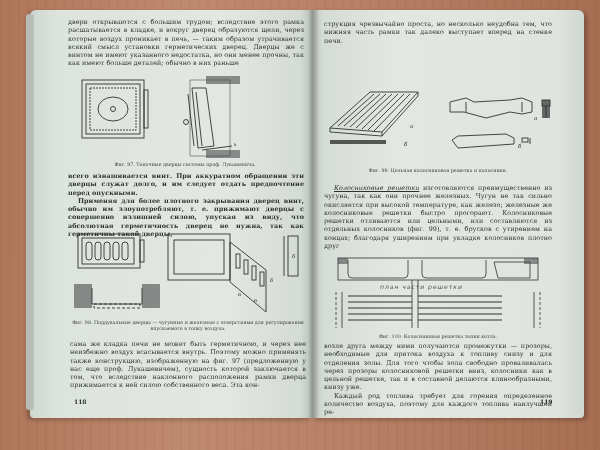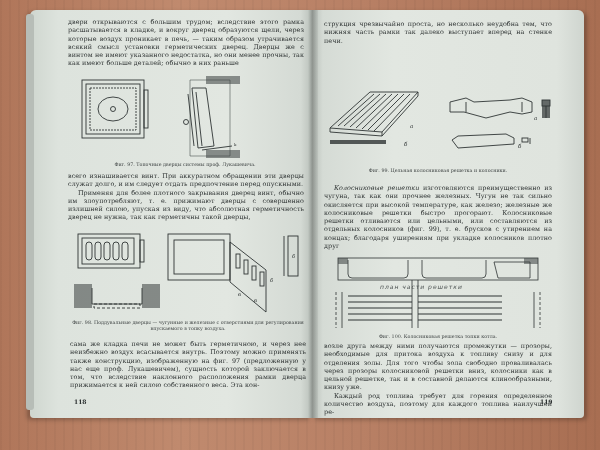--- a/index.html
+++ b/index.html
@@ -46,21 +46,21 @@
     .text-block {
       position: absolute;
       font-size: 6.4px;
       line-height: 8.3px;
       text-align: justify;
       color: #2c3131;
       letter-spacing: 0.05px;
     }
     .text-block p { text-indent: 10px; }
     .text-block p.noindent { text-indent: 0; }
-    .text-block i { font-style: italic; }
+    .text-block i { font-style: italic; text-decoration: underline; }
     .caption {
       position: absolute;
       font-size: 4.8px;
       line-height: 6px;
       text-align: center;
       color: #3a3f3f;
     }
     .page-num {
       position: absolute; font-size: 6px; font-weight: bold; color: #2c3131;
     }
@@ -101,21 +101,21 @@
         </g>
         <g fill="#3a3f3f">
           <rect x="126" y="0" width="34" height="8" opacity="0.55"></rect>
           <rect x="126" y="74" width="34" height="8" opacity="0.55"></rect>
         </g>
         <text x="154" y="70" font-size="4" fill="#2f3434" font-family="DejaVu Serif, serif">k</text>
       </svg>
     </div>
     <div class="caption" style="left:40px; top:152px; width:230px;">Фиг. 97. Топочные дверцы системы проф. Лукашевича.</div>
 
-    <div class="text-block" style="left:38px; top:162px; width:236px;">
+    <div class="text-block" style="left:38px; top:162px; width:236px;font-weight:bold;">
       <p class="noindent">всего изнашивается винт. При аккуратном обращении эти дверцы служат долго, и им следует отдать предпочтение перед опускными.</p>
       <p>Применяя для более плотного закрывания дверец винт, обычно им злоупотребляют, т. е. прижимают дверцы с совершенно излишней силою, упуская из виду, что абсолютная герметичность дверец не нужна, так как герметичны такой дверцы,</p>
     </div>
 
     <div class="figure" style="left:40px; top:220px; width:240px; height:86px;">
       <svg viewBox="0 0 240 86">
         <g fill="none" stroke="#2f3434" stroke-width="0.9">
 
           <rect x="8" y="4" width="62" height="34"></rect>
           <rect x="12" y="8" width="52" height="26"></rect>

